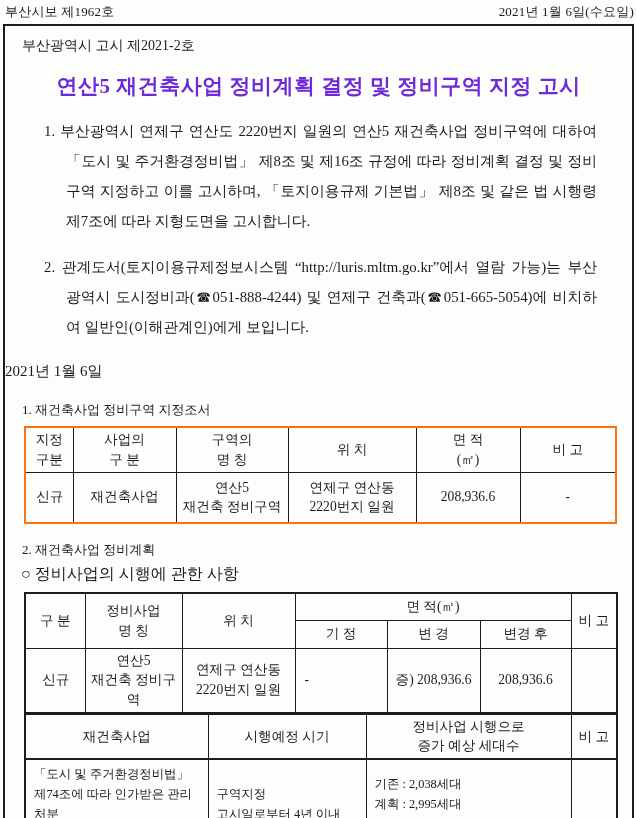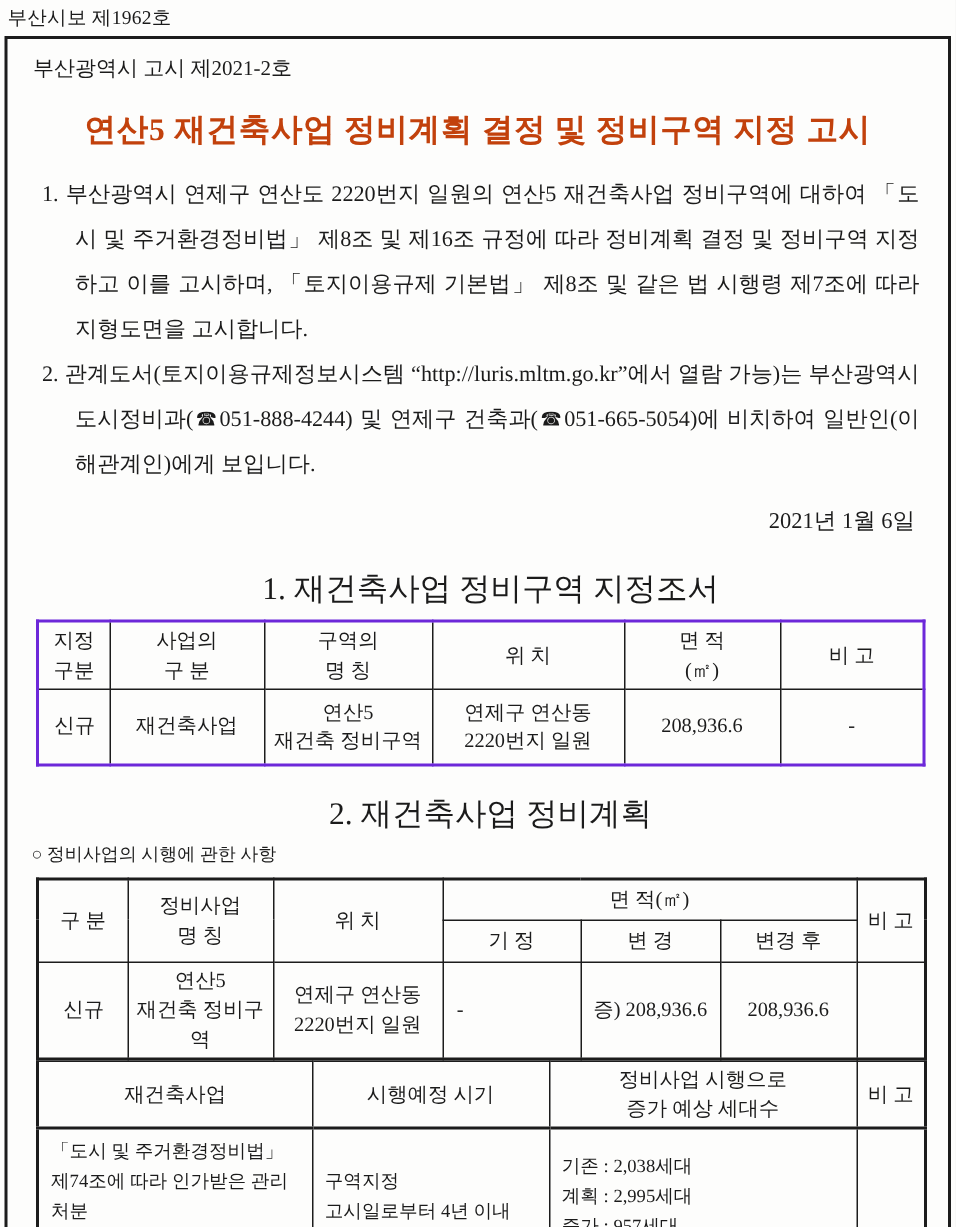--- a/index.html
+++ b/index.html
@@ -20,37 +20,37 @@
     box-sizing:border-box; letter-spacing:0.2px;
   }
   
   .outer-box {
     position:absolute; left:3px; top:24px; width:631px; height:840px;
     border:2px solid #1c1c1c; box-sizing:border-box; background:#fdfdfc;
   }
   .notice-no { margin:11px 0 16px 17px; font-size:14px; }
   .doc-title {
     margin:17px 6px 0; text-align:center;
-    font-size:21px; font-weight:bold; letter-spacing:0.5px; color:#c2410c;
+    font-size:21px; font-weight:bold; letter-spacing:0.5px; color:#6d28d9;
   }
   .body-text { margin:15px 19px 0 23px; font-size:14.8px; line-height:30px; text-align:justify; }
-  .body-text p { margin:0; padding-left:22px; text-indent:-22px; }
-  .sign-block { margin:10px 22px 0 0; text-align:right; font-size:15px; line-height:26px; }
+  .body-text p { margin:16px; padding-left:22px; text-indent:-22px; }
+  .sign-block { margin:10px 22px 0 0; text-align:left; font-size:15px; line-height:26px; }
   .signer { letter-spacing:3px; }
-  .section-heading { margin:17px 0 0 17px; font-size:21px;text-align:center; }
-  .section-sub { margin:5px 0 0 16px; font-size:12px; }
+  .section-heading { margin:17px 0 0 17px; font-size:13px; }
+  .section-sub { margin:5px 0 0 16px; font-size:16px; }
 
   table { border-collapse:collapse; table-layout:fixed; }
   th, td {
     border:1px solid #1c1c1c; font-weight:normal;
     text-align:center; vertical-align:middle;
     white-space:pre-line; line-height:1.45; padding:2px 3px; box-sizing:border-box;
     font-size:13.6px; overflow:hidden;
   }
-  .t1 { margin:7px 0 0 19px; width:591px; border:2px solid #6d28d9; }
+  .t1 { margin:7px 0 0 19px; width:591px; border:2px solid #f97316; }
   .t1 thead tr { height:45px; }
   .t1 tbody tr { height:51px; }
   .cell-left { text-align:center; padding-left:4px; }
   .t2 { margin:7px 0 0 19px; width:592px; border:2px solid #1c1c1c; border-bottom:2px solid #1c1c1c; }
   .t2 tr.hrow1 { height:27px; }
   .t2 tr.hrow2 { height:28px; }
   .t2 tr.drow  { height:58px; }
   .t2 .dash-cell { text-align:left; padding-left:9px; }
   .t3 { margin:0 0 0 19px; width:592px; border:2px solid #1c1c1c; border-top:none; }
   .t3 tr.hrow { height:45px; }
@@ -58,20 +58,21 @@
   .t3 tr.drow { height:67px; }
   .t3 tr.drow td { text-align:left; padding:4px 8px; font-size:12.4px; line-height:1.62; }
 </style>
 </head>
 <body>
 
 <div class="page">
 
   <div class="masthead">
     <span>부산시보 제1962호</span>
+    <span>2021년 1월 6일(수요일)</span>
   </div>
 
   <div class="outer-box">
 
     <div class="notice-no">부산광역시 고시 제2021-2호</div>
 
     <div class="doc-title">연산5 재건축사업 정비계획 결정 및 정비구역 지정 고시</div>
 
     <div class="body-text">
       <p>1. 부산광역시 연제구 연산도 2220번지 일원의 연산5 재건축사업 정비구역에 대하여 「도시 및 주거환경정비법」 제8조 및 제16조 규정에 따라 정비계획 결정 및 정비구역 지정하고 이를 고시하며, 「토지이용규제 기본법」 제8조 및 같은 법 시행령 제7조에 따라 지형도면을 고시합니다.</p>

